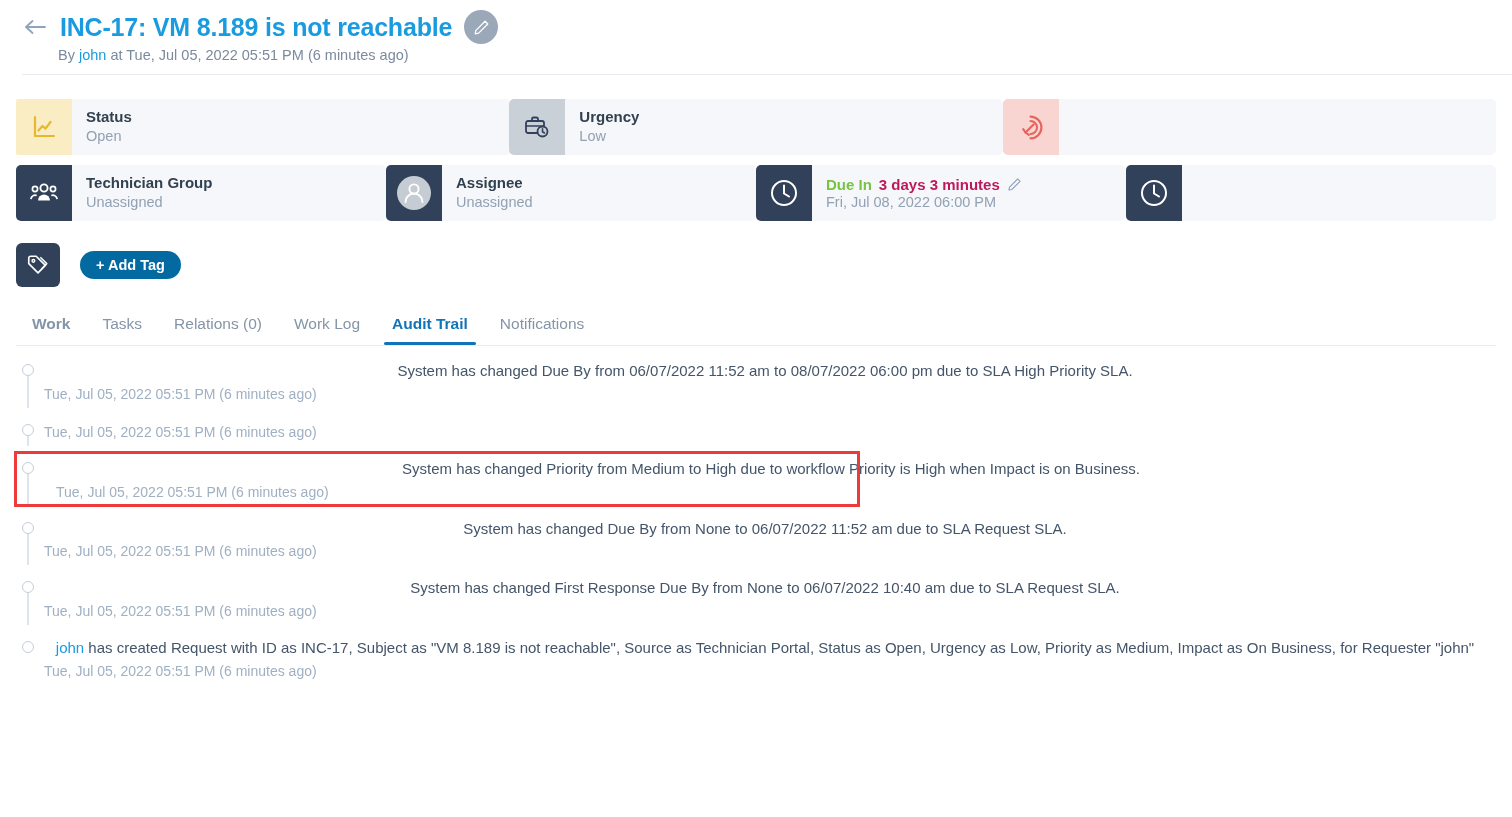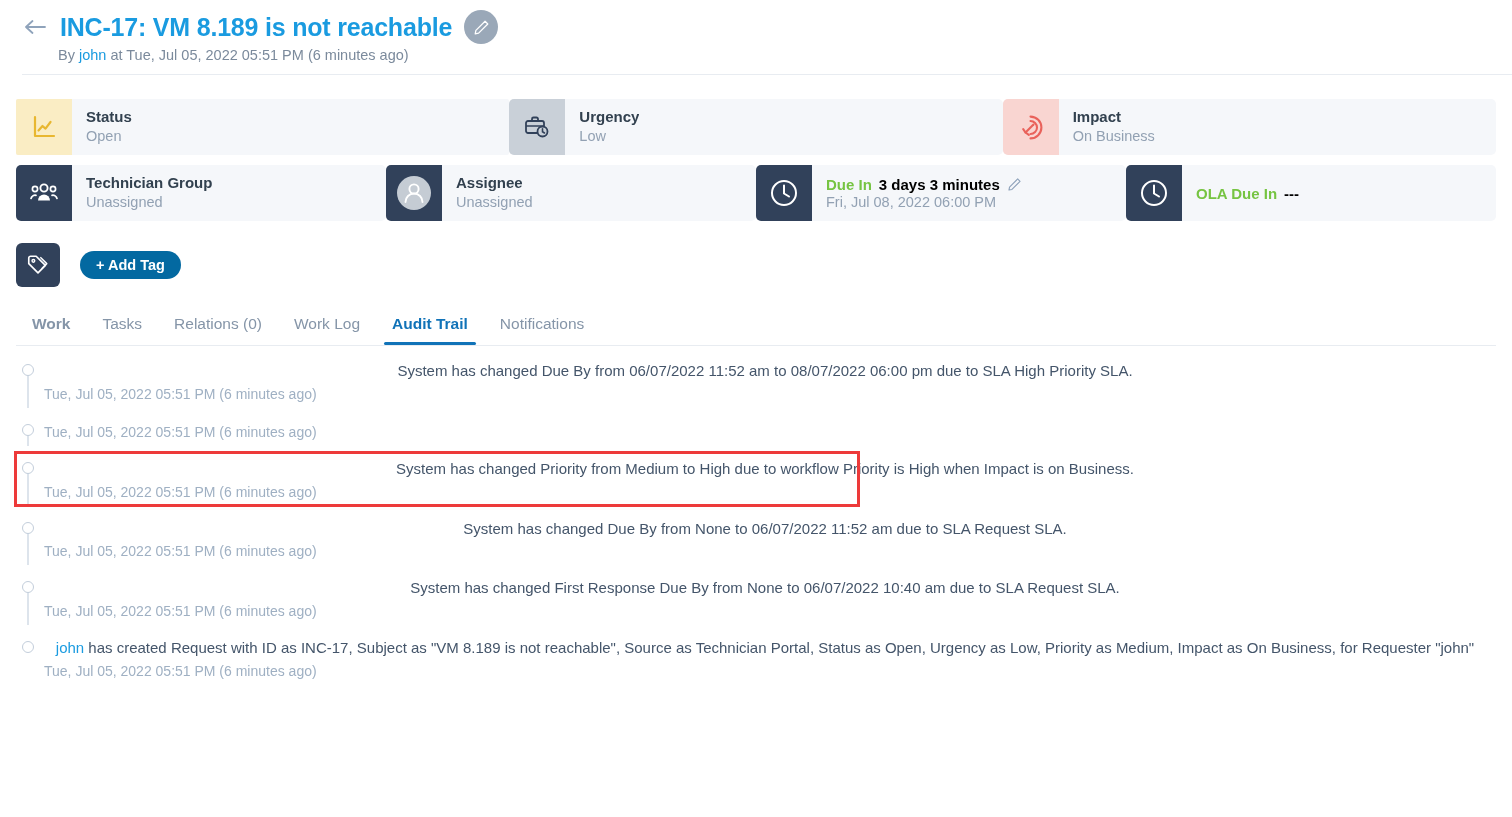--- a/index.html
+++ b/index.html
@@ -57,21 +57,21 @@
   .ic-dark { background: #31415a; }
   .card-body {
     display: flex; flex-direction: column; justify-content: center;
     padding-left: 14px; overflow: hidden;
   }
   .card-label { font-size: 15px; font-weight: 700; color: #32414f; line-height: 1.3; }
   .card-value { font-size: 14.5px; color: #92a1b3; line-height: 1.35; }
   .card-body.inline-due { justify-content: center; }
   .due-line { display: flex; align-items: center; gap: 7px; }
   .due-label { font-size: 15px; font-weight: 700; color: #76c442; }
-  .due-value { font-size: 15px; font-weight: 700; color: #000000; }
+  .due-value { font-size: 15px; font-weight: 700; color: #be185d; }
   .due-sub { font-size: 14.5px; color: #92a1b3; margin-top: 1px; }
   .pencil-sm { cursor: pointer; display: inline-flex; color: #8fa3bb; }
 
   .hl-red { outline: 3px solid #ed3a3a; outline-offset: 3px; border-radius: 2px; }
 
   
   .tag-row { display: flex; align-items: center; gap: 20px; padding: 12px 16px 0 16px; }
   .tag-icon-box {
     width: 44px; height: 44px; background: #31415a; border-radius: 6px;
     display: flex; align-items: center; justify-content: center; flex: none;
@@ -109,21 +109,21 @@
   }
   .entry .timeline-line {
     position: absolute; left: 11.2px; top: 12px; bottom: -6px;
     width: 1.6px; background: #dde4ec; z-index: 1;
   }
   .entry:last-child .timeline-line { display: none; }
   .entry-body { flex: 1; padding-right: 10px; }
   .entry-text { font-size: 15px; color: #44556a; line-height: 1.45; text-align: center; }
   .entry-text .user-link { color: #1a9be0; cursor: pointer; }
   .entry-time { font-size: 14px; color: #9fb0c3; margin-top: 4px; }
-  .entry.highlight { position: relative; }
+  .entry.highlight { position: relative; gap: 12px; }
   .entry.highlight .hl-box {
     position: absolute; left: -2px; top: -7px; width: 846px; height: 56px;
     border: 3px solid #ed3a3a; pointer-events: none; z-index: 5;
   }
 </style>
 </head>
 <body>
 
 <div class="page">
 
@@ -183,24 +183,20 @@
 
       <div class="card">
         <div class="card-icon ic-impact">
           <svg width="27" height="27" viewBox="0 0 27 27" fill="none">
             <path d="M13.5 2.6a10.9 10.9 0 110 21.8" stroke="#e9625b" stroke-width="2.1" stroke-linecap="round"></path>
             <path d="M13.5 7a6.5 6.5 0 110 13" stroke="#e9625b" stroke-width="2.1" stroke-linecap="round"></path>
             <path d="M16.5 10.5l-8 8" stroke="#e9625b" stroke-width="2.1" stroke-linecap="round"></path>
             <path d="M6.2 15.2l2.3 3.3 3.3 2.3" stroke="#e9625b" stroke-width="2.1" stroke-linecap="round" stroke-linejoin="round"></path>
           </svg>
         </div>
-        <div class="card-body">
-          <div class="card-label">Impact</div>
-          <div class="card-value">On Business</div>
-        </div>
       </div>
     </div>
 
     <div class="card-row">
 
       <div class="card">
         <div class="card-icon ic-dark">
           <svg width="28" height="24" viewBox="0 0 28 24" fill="none">
             <circle cx="14" cy="7" r="3.6" stroke="#ffffff" stroke-width="1.9"></circle>
             <circle cx="5" cy="8" r="2.6" stroke="#ffffff" stroke-width="1.7"></circle>
@@ -251,26 +247,20 @@
         </div>
       </div>
 
       <div class="card">
         <div class="card-icon ic-dark">
           <svg width="30" height="30" viewBox="0 0 30 30" fill="none">
             <circle cx="15" cy="15" r="12" stroke="#ffffff" stroke-width="2"></circle>
             <path d="M15 7.5V15.5l5 3" stroke="#ffffff" stroke-width="2" stroke-linecap="round" stroke-linejoin="round"></path>
           </svg>
         </div>
-        <div class="card-body inline-due">
-          <div class="due-line">
-            <span class="due-label">OLA Due In</span>
-            <span class="due-value">---</span>
-          </div>
-        </div>
       </div>
     </div>
   </div>
 
   <div class="tag-row">
     <div class="tag-icon-box">
       <svg width="24" height="24" viewBox="0 0 26 26" fill="none">
         <path d="M3 11.5V5.5a2 2 0 012-2h6L21 13.5 13 21.5 3 11.5z" stroke="#ffffff" stroke-width="1.8" stroke-linejoin="round"></path>
         <circle cx="8" cy="8.5" r="1.5" stroke="#ffffff" stroke-width="1.5"></circle>
         <path d="M15.5 4.5l7 7-5.5 5.5" stroke="#ffffff" stroke-width="1.6" stroke-linejoin="round"></path>

